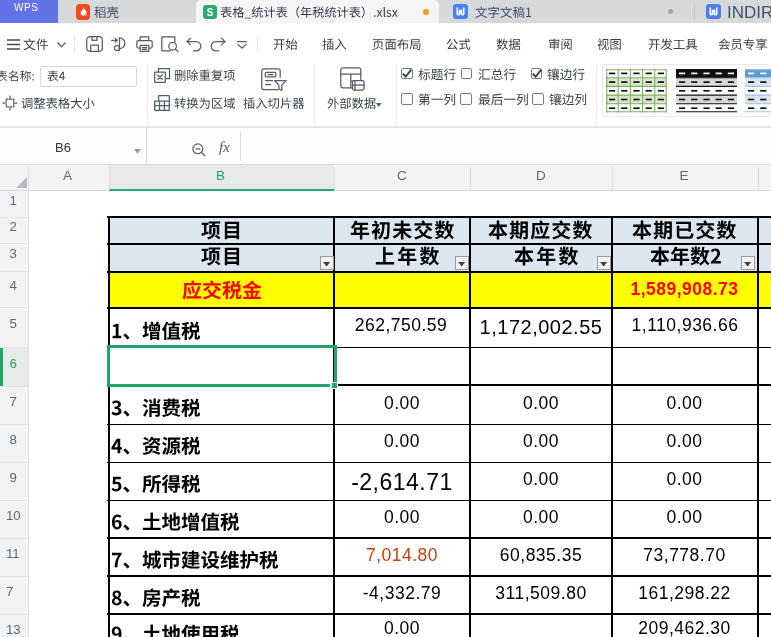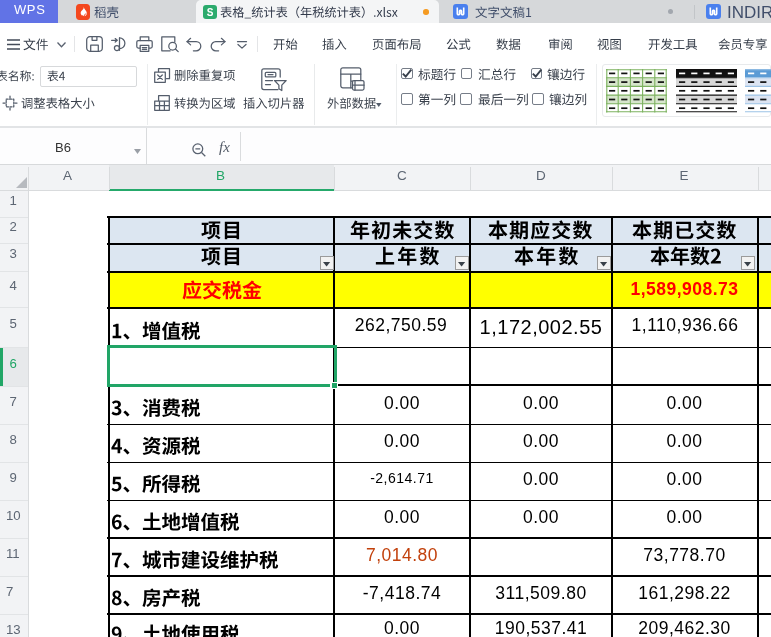--- a/index.html
+++ b/index.html
@@ -129,21 +129,21 @@
         <path id="g116" d="M295 14C444 14 544 -72 544 -184C544 -285 488 -345 419 -382V-387C467 -422 514 -483 514 -556C514 -674 430 -753 299 -753C170 -753 76 -677 76 -557C76 -479 117 -423 174 -382V-377C105 -341 47 -279 47 -184C47 -68 152 14 295 14ZM341 -423C264 -454 206 -488 206 -557C206 -617 246 -650 296 -650C358 -650 394 -607 394 -547C394 -503 377 -460 341 -423ZM298 -90C229 -90 174 -133 174 -200C174 -256 202 -305 242 -338C338 -297 407 -266 407 -189C407 -125 361 -90 298 -90Z"></path>
         <path id="g117" d="M434 -823 457 -759H117V-529C117 -368 110 -124 23 41C54 51 109 79 134 97C216 -68 235 -315 238 -489H584L501 -464C514 -437 530 -401 539 -374H262V-278H420C406 -153 373 -58 217 -2C242 18 272 60 285 88C410 40 472 -32 505 -123H753C746 -61 737 -30 726 -20C716 -12 706 -10 688 -10C668 -10 618 -11 569 -16C585 10 598 50 600 80C656 82 711 82 740 79C775 77 803 70 825 47C852 21 865 -40 876 -172C877 -186 878 -214 878 -214H789L528 -215C532 -235 534 -256 537 -278H938V-374H593L655 -395C646 -421 628 -459 611 -489H912V-759H589C579 -789 565 -823 552 -851ZM238 -659H793V-588H238Z"></path>
         <path id="g118" d="M403 -824C419 -801 435 -773 448 -746H102V-632H332L246 -595C272 -558 301 -510 317 -472H111V-333C111 -231 103 -87 24 16C51 31 105 78 125 102C218 -17 237 -205 237 -331V-355H936V-472H724L807 -589L672 -631C656 -583 626 -518 599 -472H367L436 -503C421 -540 388 -592 357 -632H915V-746H590C577 -778 552 -822 527 -854Z"></path>
         <path id="g119" d="M255 14C402 14 539 -107 539 -387C539 -644 414 -754 273 -754C146 -754 40 -659 40 -507C40 -350 128 -274 252 -274C302 -274 365 -304 404 -354C397 -169 329 -106 247 -106C203 -106 157 -129 130 -159L52 -70C96 -25 163 14 255 14ZM402 -459C366 -401 320 -379 280 -379C216 -379 175 -420 175 -507C175 -598 220 -643 275 -643C338 -643 389 -593 402 -459Z"></path>
         <path id="g120" d="M256 -852C201 -709 108 -567 13 -477C33 -448 65 -383 76 -354C104 -382 131 -413 158 -448V92H272V-620C294 -658 314 -697 332 -736V-643H584V-572H353V-278H577C572 -238 561 -199 541 -164C503 -194 471 -228 447 -267L349 -238C383 -180 424 -130 473 -87C430 -55 371 -28 290 -10C315 15 350 63 364 89C454 62 521 26 570 -18C664 35 778 70 914 88C929 56 960 7 985 -19C850 -31 733 -59 640 -103C672 -156 689 -215 697 -278H943V-572H703V-643H969V-751H703V-843H584V-751H339L367 -816ZM462 -475H584V-388V-376H462ZM703 -475H828V-376H703V-387Z"></path>
         <path id="g121" d="M142 -783V-424C142 -283 133 -104 23 17C50 32 99 73 118 95C190 17 227 -93 244 -203H450V77H571V-203H782V-53C782 -35 775 -29 757 -29C738 -29 672 -28 615 -31C631 0 650 52 654 84C745 85 806 82 847 63C888 45 902 12 902 -52V-783ZM260 -668H450V-552H260ZM782 -668V-552H571V-668ZM260 -440H450V-316H257C259 -354 260 -390 260 -423ZM782 -440V-316H571V-440Z"></path>
       </defs>
     </svg>
 <div class="" style="left:0px;top:0px;width:771px;height:23px;background:#d6d8da;"></div>
 <div class="" style="left:0px;top:0px;width:58px;height:23px;background:#6173e6;"></div>
-<div class="lt" style="left:14px;top:3px;font-size:13px;color:#fff;letter-spacing:0.6px;font-weight:400;font-family:'Liberation Sans',sans-serif;">WPS</div>
+<div class="lt" style="left:14px;top:3px;font-size:10px;color:#fff;letter-spacing:0.6px;font-weight:400;font-family:'Liberation Sans',sans-serif;">WPS</div>
 <svg class="t" style="left:76px;top:3.5px;width:14px;height:16px" viewBox="0 0 14 16">
 <path d="M3.2 0h7.6C12.6 0 14 1.4 14 3.2v9.6c0 1.8-1.4 3.2-3.2 3.2H3.2C1.4 16 0 14.6 0 12.8V3.2C0 1.4 1.4 0 3.2 0z" fill="#f4481e"></path>
 <path d="M7.6 2.6c.4 1.5-.1 2.5-1.2 3.5C5.3 7.1 4.5 8.2 4.7 9.6c.2 1.6 1.5 2.7 3 2.7 1.8 0 3.1-1.3 3.1-3.1 0-1.5-.9-2.4-1.7-3.4C8.3 4.8 7.9 3.8 7.6 2.6z" fill="#fff"></path>
 <path d="M5.6 10.9l1.7 1.9 2.5-3.3" stroke="#f4481e" stroke-width="1" fill="none"></path>
     </svg>
 <svg class="t " style="left:94px;top:5.6px;width:25px;height:12.5px;" viewBox="0 -880 2000 1000" fill="#414f6b">
       <use href="#g0" x="0"></use>
       <use href="#g1" x="1000"></use>
     </svg>
 <div class="" style="left:196px;top:0px;width:243px;height:23px;background:#f4f5f6;border-radius:5px 5px 0 0;"></div>
@@ -698,21 +698,21 @@
 <div class="lt num" style="left:402px;top:432.95px;width:200px;margin-left:-100px;text-align:center;font-size:17.5px;color:#000;font-weight:400;letter-spacing:.5px;font-family:'Liberation Sans',sans-serif;">0.00</div>
 <div class="lt num" style="left:541px;top:432.95px;width:200px;margin-left:-100px;text-align:center;font-size:17.5px;color:#000;font-weight:400;letter-spacing:.5px;font-family:'Liberation Sans',sans-serif;">0.00</div>
 <div class="lt num" style="left:684.5px;top:432.95px;width:200px;margin-left:-100px;text-align:center;font-size:17.5px;color:#000;font-weight:400;letter-spacing:.5px;font-family:'Liberation Sans',sans-serif;">0.00</div>
 <svg class="t " style="left:110.6px;top:474.2px;width:89.5px;height:19.5px;" viewBox="0 -880 4590 1000" fill="#000">
       <use href="#g103" x="0"></use>
       <use href="#g94" x="590"></use>
       <use href="#g104" x="1590"></use>
       <use href="#g105" x="2590"></use>
       <use href="#g91" x="3590"></use>
     </svg>
-<div class="lt num" style="left:402px;top:470.95px;width:200px;margin-left:-100px;text-align:center;font-size:14px;color:#000;font-weight:400;letter-spacing:.5px;font-family:'Liberation Sans',sans-serif;">-2,614.71</div>
+<div class="lt num" style="left:402px;top:470.95px;width:200px;margin-left:-100px;text-align:center;font-size:23px;color:#000;font-weight:400;letter-spacing:.5px;font-family:'Liberation Sans',sans-serif;">-2,614.71</div>
 <div class="lt num" style="left:541px;top:470.95px;width:200px;margin-left:-100px;text-align:center;font-size:17.5px;color:#000;font-weight:400;letter-spacing:.5px;font-family:'Liberation Sans',sans-serif;">0.00</div>
 <div class="lt num" style="left:684.5px;top:470.95px;width:200px;margin-left:-100px;text-align:center;font-size:17.5px;color:#000;font-weight:400;letter-spacing:.5px;font-family:'Liberation Sans',sans-serif;">0.00</div>
 <svg class="t " style="left:110.6px;top:512.2px;width:128.5px;height:19.5px;" viewBox="0 -880 6590 1000" fill="#000">
       <use href="#g106" x="0"></use>
       <use href="#g94" x="590"></use>
       <use href="#g107" x="1590"></use>
       <use href="#g108" x="2590"></use>
       <use href="#g95" x="3590"></use>
       <use href="#g96" x="4590"></use>
       <use href="#g91" x="5590"></use>
@@ -725,38 +725,38 @@
       <use href="#g94" x="590"></use>
       <use href="#g110" x="1590"></use>
       <use href="#g111" x="2590"></use>
       <use href="#g112" x="3590"></use>
       <use href="#g113" x="4590"></use>
       <use href="#g114" x="5590"></use>
       <use href="#g115" x="6590"></use>
       <use href="#g91" x="7590"></use>
     </svg>
 <div class="lt num" style="left:402px;top:546.95px;width:200px;margin-left:-100px;text-align:center;font-size:17.5px;color:#c2410c;font-weight:400;letter-spacing:.5px;font-family:'Liberation Sans',sans-serif;">7,014.80</div>
+<div class="lt num" style="left:541px;top:546.95px;width:200px;margin-left:-100px;text-align:center;font-size:17.5px;color:#000;font-weight:400;letter-spacing:.5px;font-family:'Liberation Sans',sans-serif;">60,835.35</div>
 <div class="lt num" style="left:684.5px;top:546.95px;width:200px;margin-left:-100px;text-align:center;font-size:17.5px;color:#000;font-weight:400;letter-spacing:.5px;font-family:'Liberation Sans',sans-serif;">73,778.70</div>
 <svg class="t " style="left:110.6px;top:588.2px;width:89.5px;height:19.5px;" viewBox="0 -880 4590 1000" fill="#000">
       <use href="#g116" x="0"></use>
       <use href="#g94" x="590"></use>
       <use href="#g117" x="1590"></use>
       <use href="#g118" x="2590"></use>
       <use href="#g91" x="3590"></use>
     </svg>
-<div class="lt num" style="left:402px;top:584.95px;width:200px;margin-left:-100px;text-align:center;font-size:17.5px;color:#000;font-weight:400;letter-spacing:.5px;font-family:'Liberation Sans',sans-serif;">-7,418.74</div>
+<div class="lt num" style="left:402px;top:584.95px;width:200px;margin-left:-100px;text-align:center;font-size:17.5px;color:#000;font-weight:400;letter-spacing:.5px;font-family:'Liberation Sans',sans-serif;">-4,332.79</div>
 <div class="lt num" style="left:541px;top:584.95px;width:200px;margin-left:-100px;text-align:center;font-size:17.5px;color:#000;font-weight:400;letter-spacing:.5px;font-family:'Liberation Sans',sans-serif;">311,509.80</div>
 <div class="lt num" style="left:684.5px;top:584.95px;width:200px;margin-left:-100px;text-align:center;font-size:17.5px;color:#000;font-weight:400;letter-spacing:.5px;font-family:'Liberation Sans',sans-serif;">161,298.22</div>
 <svg class="t " style="left:110.6px;top:624.2px;width:128.5px;height:19.5px;" viewBox="0 -880 6590 1000" fill="#000">
       <use href="#g119" x="0"></use>
       <use href="#g94" x="590"></use>
       <use href="#g107" x="1590"></use>
       <use href="#g108" x="2590"></use>
       <use href="#g120" x="3590"></use>
       <use href="#g121" x="4590"></use>
       <use href="#g91" x="5590"></use>
     </svg>
 <div class="lt num" style="left:402px;top:619.55px;width:200px;margin-left:-100px;text-align:center;font-size:17.5px;color:#000;font-weight:400;letter-spacing:.5px;font-family:'Liberation Sans',sans-serif;">0.00</div>
-<div class="lt num" style="left:541px;top:619.55px;width:200px;margin-left:-100px;text-align:center;font-size:17.5px;color:#000;font-weight:400;letter-spacing:.5px;font-family:'Liberation Sans',sans-serif;">190,537.41</div>
 <div class="lt num" style="left:684.5px;top:619.55px;width:200px;margin-left:-100px;text-align:center;font-size:17.5px;color:#000;font-weight:400;letter-spacing:.5px;font-family:'Liberation Sans',sans-serif;">209,462.30</div>
 <div class="" style="left:107px;top:344.5px;width:229.5px;height:42px;border:3px solid #21a567;"></div>
 <div class="" style="left:330.3px;top:381.6px;width:7.9px;height:7.9px;background:#fff;"></div>
 <div class="" style="left:331.5px;top:382.8px;width:5.6px;height:5.6px;background:#21a567;"></div>
 </div>
 </body></html>

